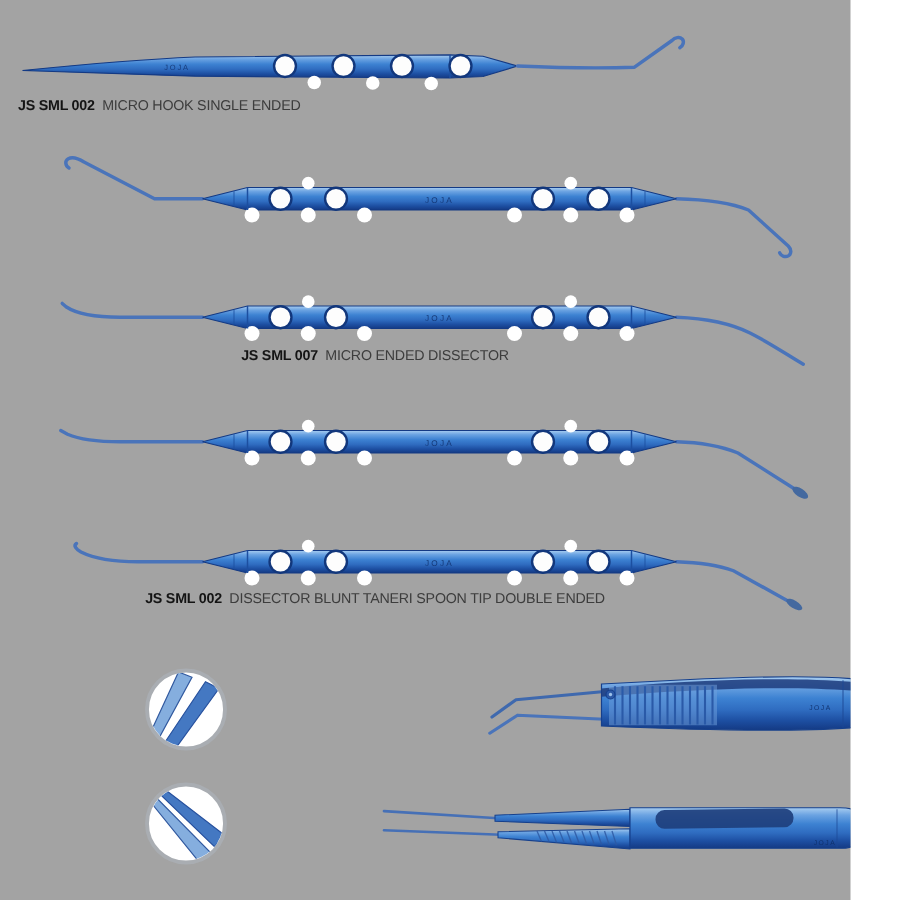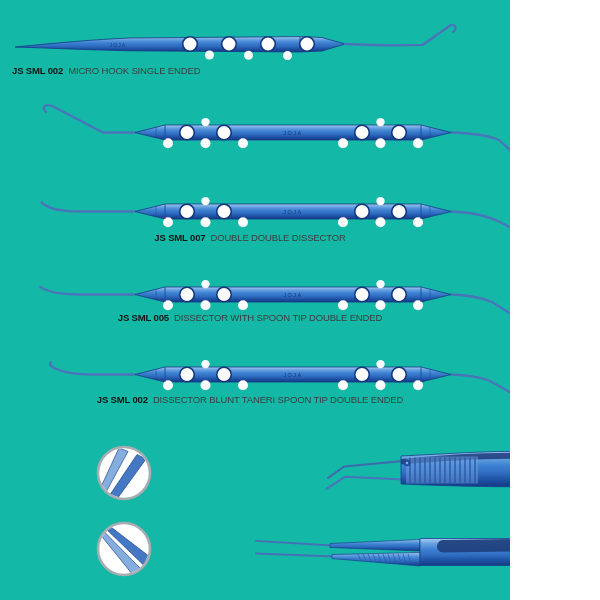--- a/index.html
+++ b/index.html
@@ -1,17 +1,17 @@
 <!DOCTYPE html>
 <html><head>
 <meta charset="utf-8">
 <style>
   html,body{margin:0;padding:0;background:#fff;}
   .stage{
-    position:relative;width:510px;height:600px;background:#14b8a6;overflow:hidden;
+    position:relative;width:567px;height:600px;background:#a3a3a3;overflow:hidden;
     font-family:"Liberation Sans",sans-serif;
   }
   .art{position:absolute;left:0;top:0;}
   .label{
     position:absolute;white-space:nowrap;font-size:9.5px;line-height:11px;
     letter-spacing:-0.15px;color:#3d3d3d;
   }
   .label .code{font-weight:bold;color:#141414;margin-right:5px;}
   .center{transform:translateX(-50%);}
 </style>
@@ -175,26 +175,23 @@
       <text x="550" y="563.5" text-anchor="middle" font-size="4.5" letter-spacing="1" fill="#0e2f6a" opacity="0.9" font-family="Liberation Sans, sans-serif">JOJA</text>
     </g>
   </svg>
 
   <div class="label" style="left:12px;top:65px;">
     <span class="code">JS SML 002</span><span>MICRO HOOK SINGLE ENDED</span>
   </div>
 
 
   <div class="label center" style="left:250px;top:232px;">
-    <span class="code">JS SML 007</span><span>DOUBLE DOUBLE DISSECTOR</span>
+    <span class="code">JS SML 007</span><span>MICRO ENDED DISSECTOR</span>
   </div>
 
-  <div class="label center" style="left:250px;top:312px;">
-    <span class="code">JS SML 005</span><span>DISSECTOR WITH SPOON TIP DOUBLE ENDED</span>
-  </div>
 
   <div class="label center" style="left:250px;top:394px;">
     <span class="code">JS SML 002</span><span>DISSECTOR BLUNT TANERI SPOON TIP DOUBLE ENDED</span>
   </div>
 
 
 
 </div>
 
 </body></html>

